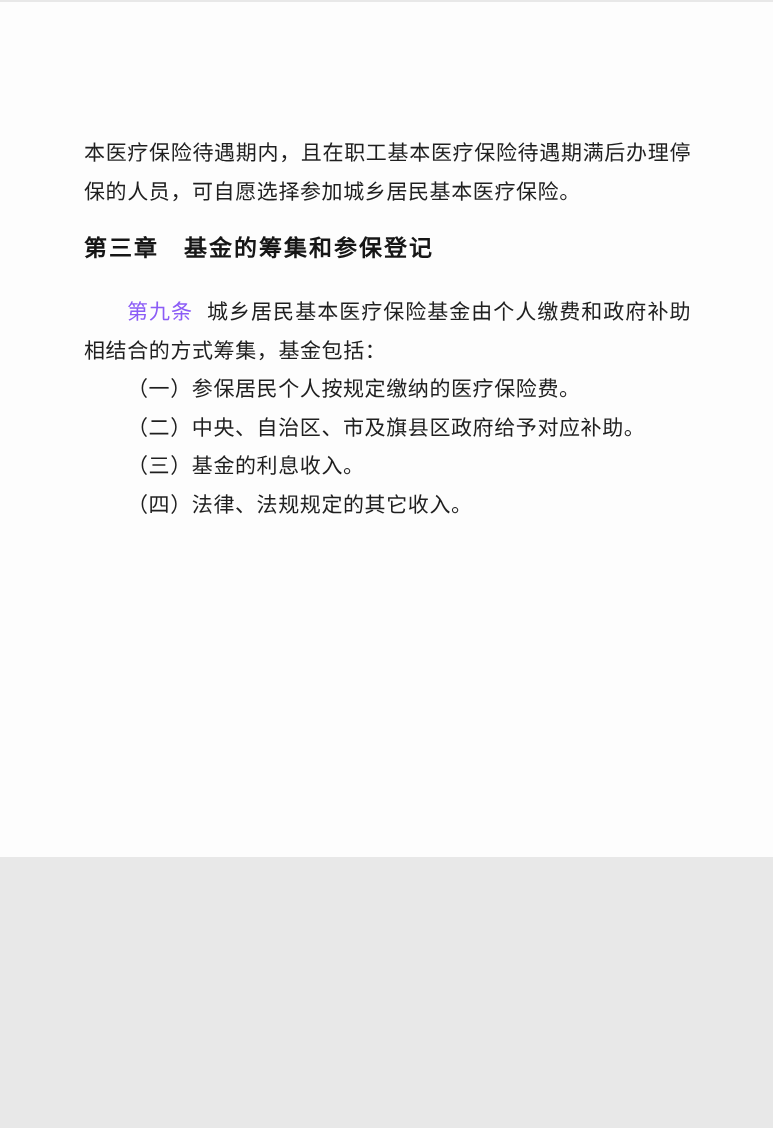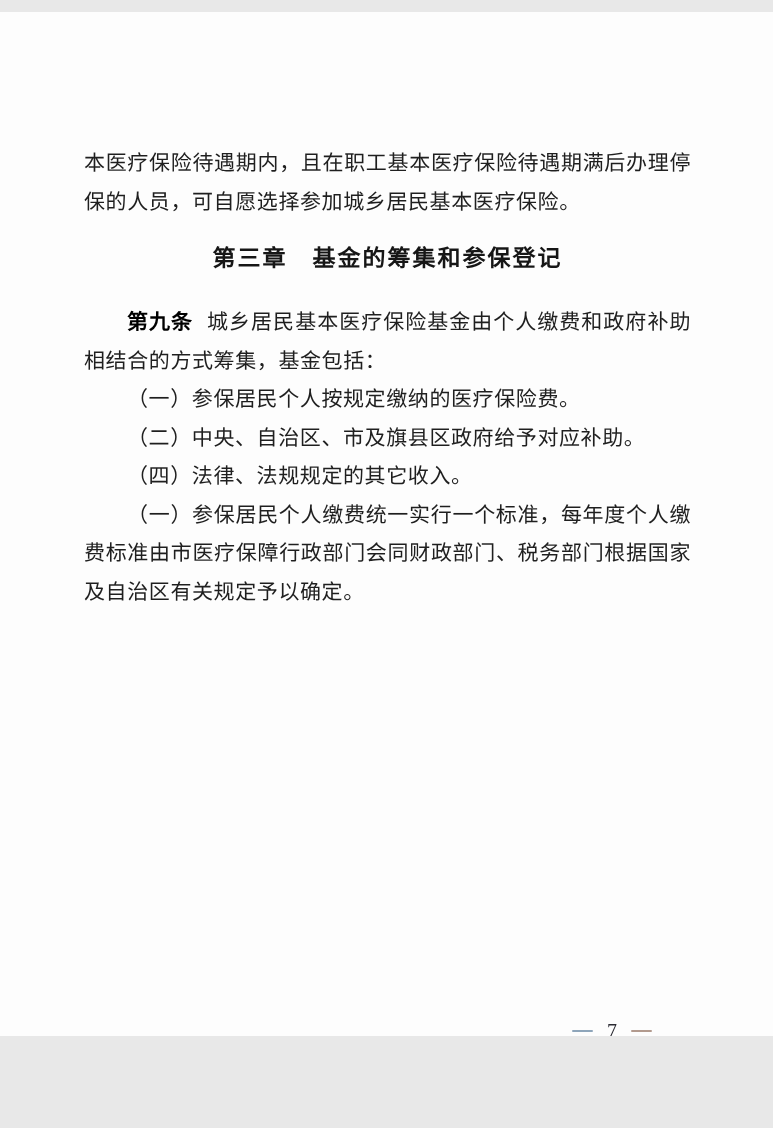--- a/index.html
+++ b/index.html
@@ -1,50 +1,50 @@
 <!DOCTYPE html>
 <html lang="zh-CN"><head>
 <meta charset="utf-8">
 <style>
   html,body{margin:0;padding:0;background:#e8e8e8;}
   .page{
     position:relative;
-    width:773px;height:1024px;
-    margin:12px auto;
+    width:773px;height:855px;
+    margin:2px auto;
     background:#fdfdfd;
     overflow:hidden;
     font-family:"Liberation Serif","DejaVu Serif",serif;
     color:#1f1f1f;
   }
   .content{
     position:absolute;
     left:84px;top:132px;
     width:607px;
   }
   .para{
     margin:0;
     font-size:21px;
     line-height:38.5px;
     letter-spacing:0.6px;
     text-align:justify;
     text-justify:inter-ideograph;
   }
   .para.indent{ text-indent:43px; }
   .lead{
-    font-weight:bold;
-    color:#000000;
+    font-weight:normal;
+    color:#8b5cf6;
     margin-right:14px;
   }
   .heading{
     font-family:"Liberation Sans","DejaVu Sans",sans-serif;
     font-weight:bold;
     font-size:23px;
     line-height:38px;
     letter-spacing:2px;
-    text-align:center;
+    text-align:left;
     color:#161616;
     margin:18px 0 26px 0;
   }
   .footer{
     position:absolute;
     top:1005px;
     right:121px;
     display:flex;
     align-items:center;
     gap:14px;
@@ -74,25 +74,25 @@
     <h2 class="heading">第三章　基金的筹集和参保登记</h2>
 
     <p class="para indent">
       <span class="lead">第九条</span><span>城乡居民基本医疗保险基金由个人缴费和政府补助相结合的方式筹集，基金包括：</span>
     </p>
 
     <p class="para indent">（一）参保居民个人按规定缴纳的医疗保险费。</p>
 
     <p class="para indent">（二）中央、自治区、市及旗县区政府给予对应补助。</p>
 
+    <p class="para indent">（三）基金的利息收入。</p>
 
     <p class="para indent">（四）法律、法规规定的其它收入。</p>
 
 
-    <p class="para indent">（一）参保居民个人缴费统一实行一个标准，每年度个人缴费标准由市医疗保障行政部门会同财政部门、税务部门根据国家及自治区有关规定予以确定。</p>
 
 
 
   </div>
 
   <div class="footer">
     <span class="dash" style="background: rgb(142, 165, 186);"></span>
     <span class="pagenum">7</span>
     <span class="dash" style="background: rgb(178, 154, 142);"></span>
   </div>

